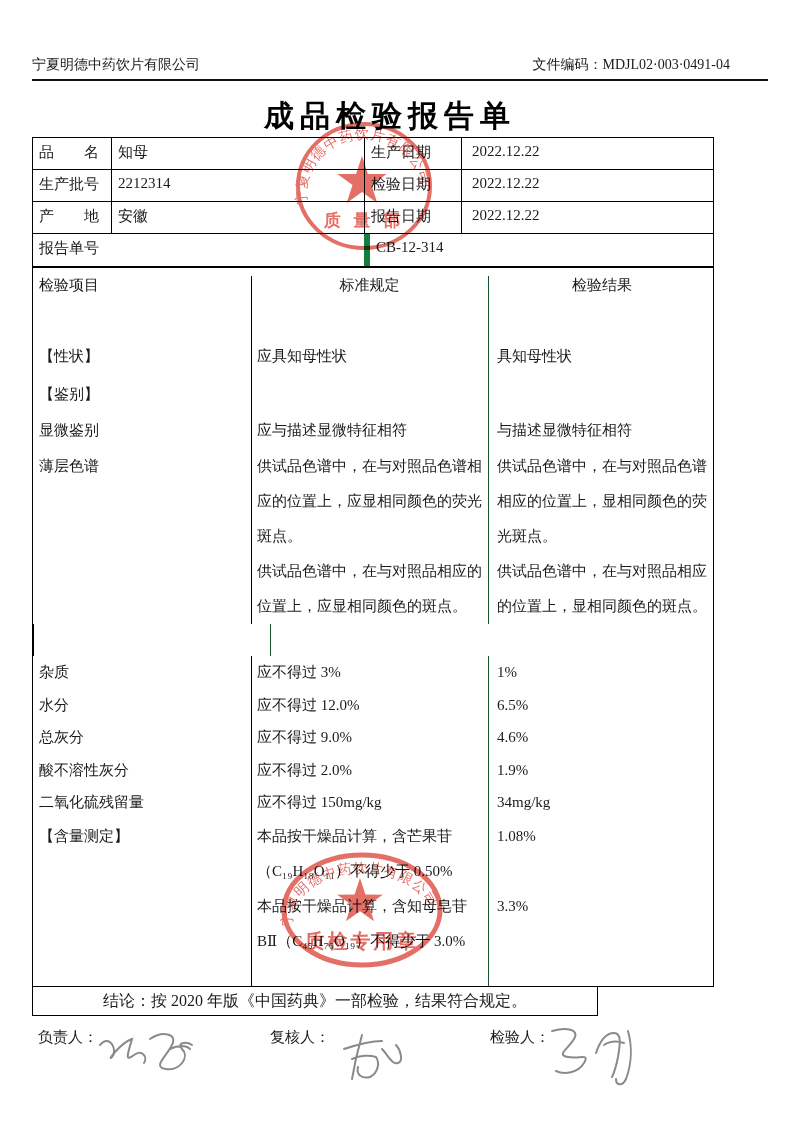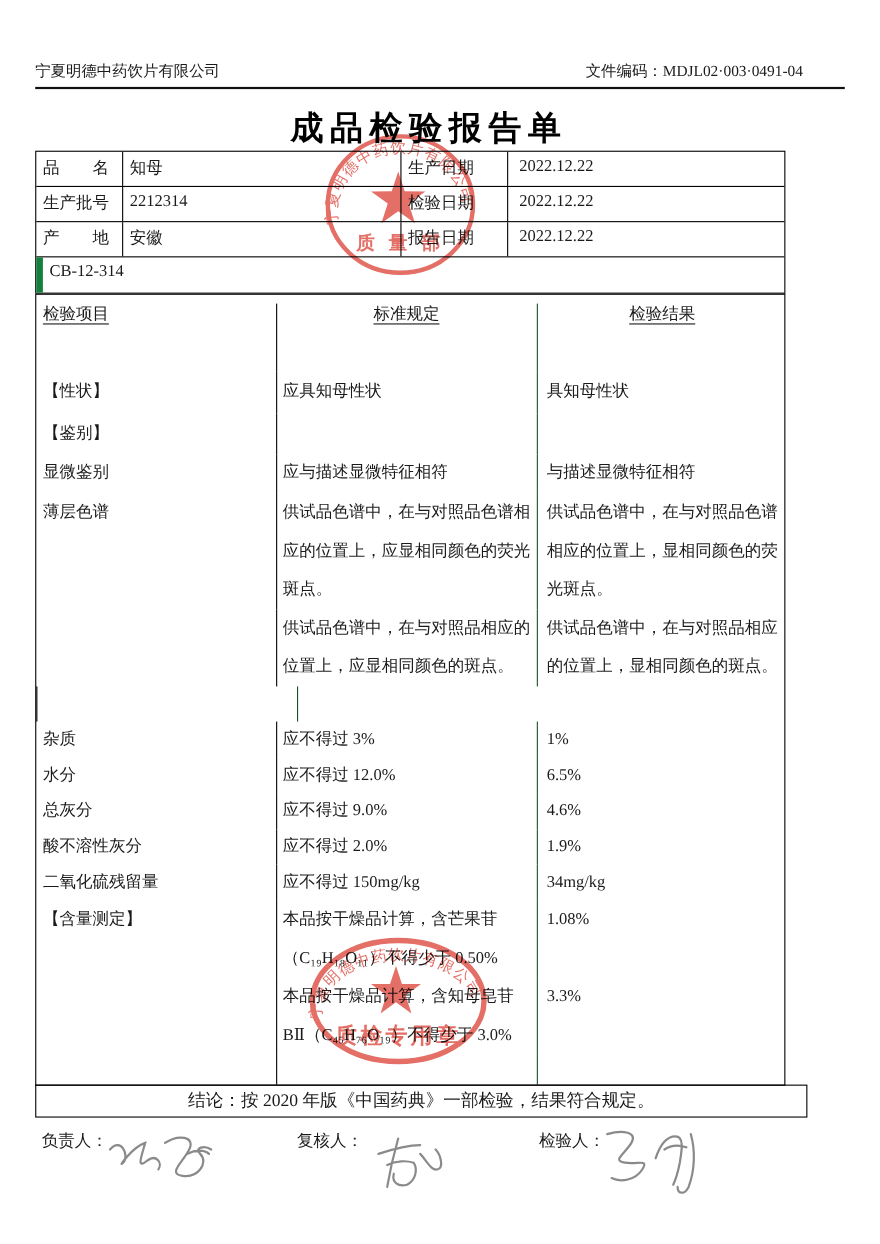--- a/index.html
+++ b/index.html
@@ -35,27 +35,27 @@
 
   
   .main-table { left:32px; top:267px; width:682px; height:720px;
     border:1px solid #000; display:flex; flex-direction:column; }
   .m-row { display:flex; flex:0 0 auto; }
   .m1 { width:218px; padding-left:6px; }
   .m2 { width:237px; border-left:1px solid #000; padding:0 6px 0 5px; }
   .m3 { flex:1; border-left:1px solid #14532d; padding:0 6px 0 8px; }
   .m-head { height:70px; padding-top:8px; }
   .m-head .m2, .m-head .m3 { text-align:center; }
-  .m-head span { text-decoration:underline; text-underline-offset:4px; }
+  .m-head span { text-underline-offset:4px; }
   .lh32 { line-height:32px; }
   .lh35 { line-height:35px; }
   .lh37 { line-height:37px;justify-content:center; }
 
   
-  .conclusion-row { left:32px; top:986px; width:702px; height:30px;
+  .conclusion-row { left:32px; top:986px; width:566px; height:30px;
     border:1px solid #000; text-align:center; line-height:28px; font-size:16px; }
   .sig-row { left:32px; top:1028px; width:682px; font-size:15px; }
   .sig-label { position:absolute; top:0; white-space:nowrap; }
 
   .stamp-svg, .sig-svg { position:absolute; pointer-events:none; }
   .stamp-svg { opacity:0.82; mix-blend-mode:multiply; }
 </style>
 </head>
 <body>
 
@@ -77,20 +77,21 @@
     <div class="cell c-l2">检验日期</div>
     <div class="cell c-v2">2022.12.22</div>
   </div>
   <div class="info-row">
     <div class="cell c-l1">产　　地</div>
     <div class="cell c-v1">安徽</div>
     <div class="cell c-l2">报告日期</div>
     <div class="cell c-v2">2022.12.22</div>
   </div>
   <div class="info-row">
+    <div class="cell c-rl">报告单号</div>
     <div class="cell c-rv">CB-12-314</div>
   </div>
 </div>
 
 <div class="abs main-table">
   <div class="m-row m-head">
     <div class="m1"><span>检验项目</span></div>
     <div class="m2"><span>标准规定</span></div>
     <div class="m3"><span>检验结果</span></div>
   </div>

